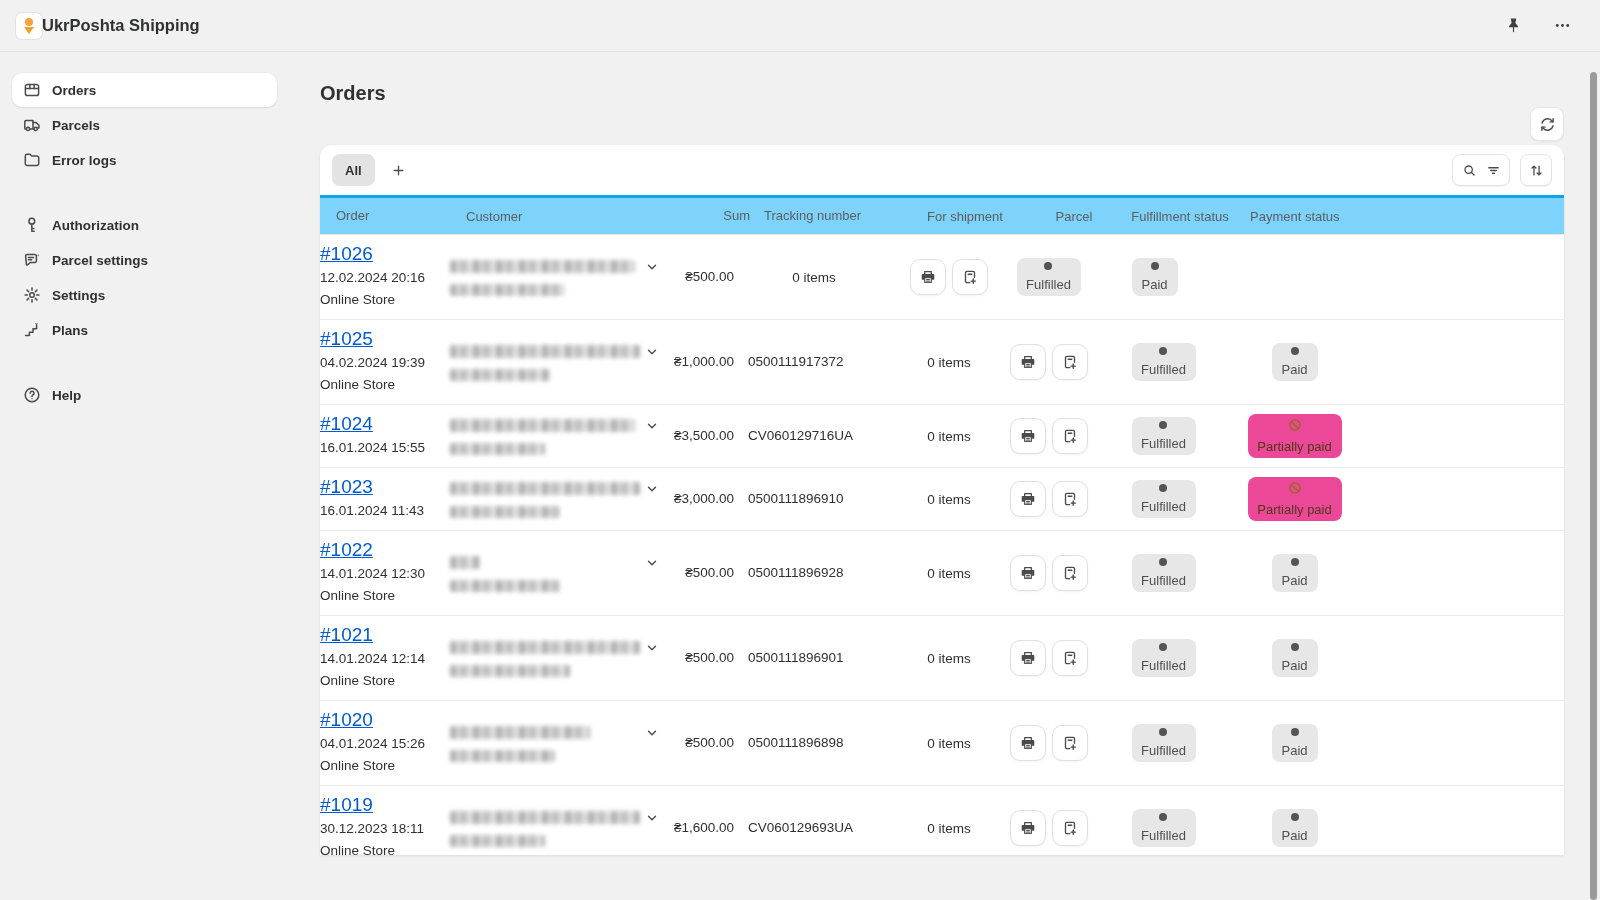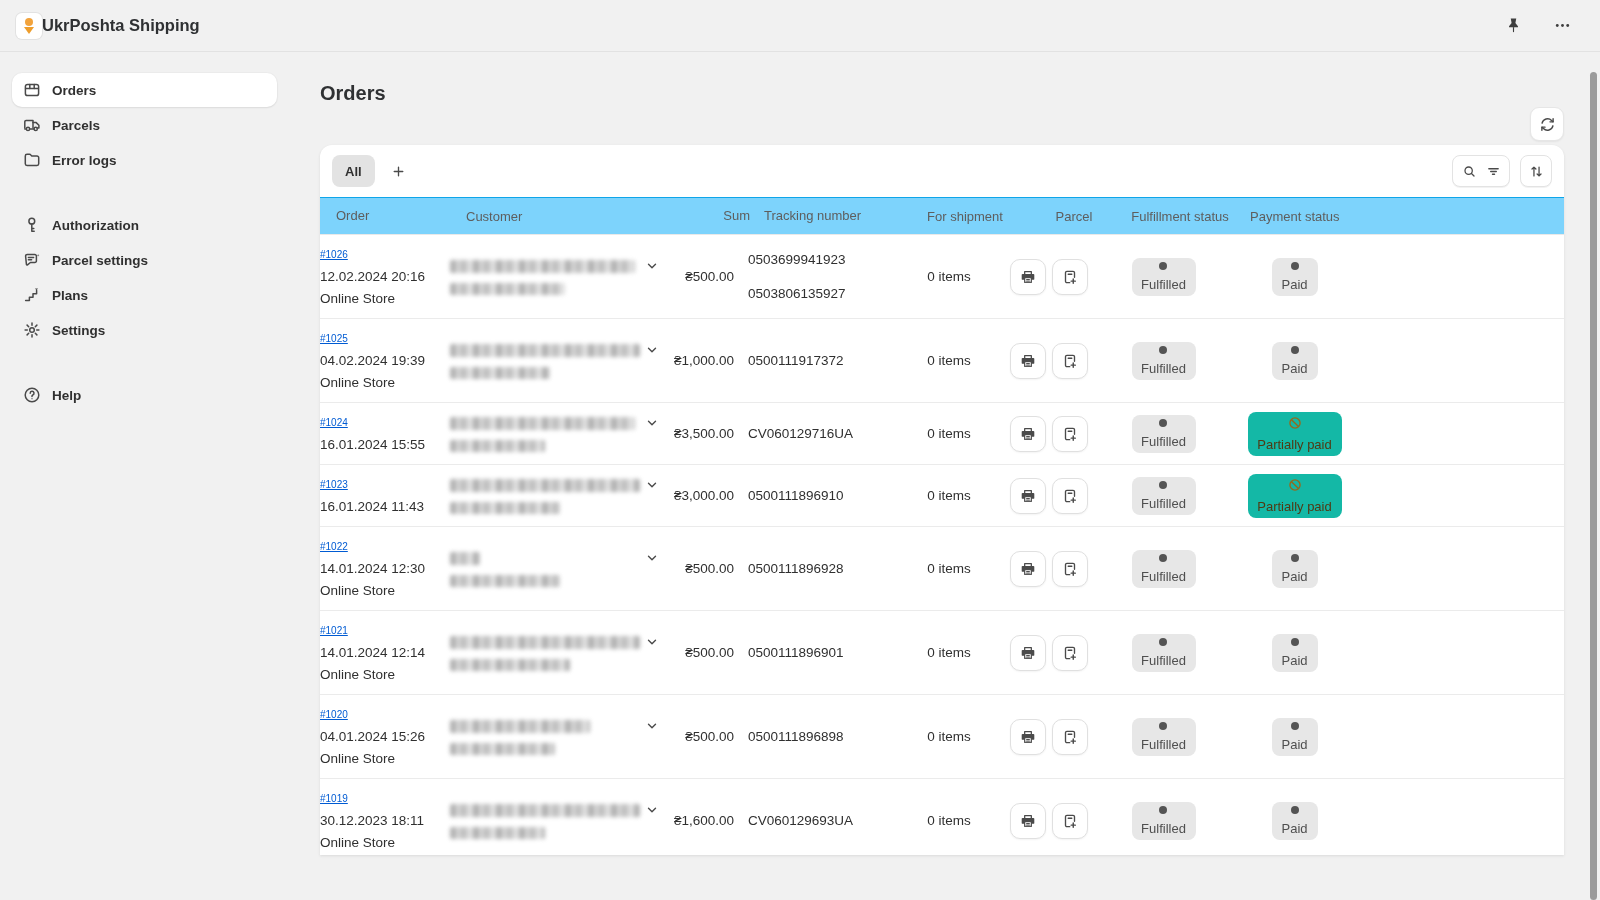--- a/index.html
+++ b/index.html
@@ -45,21 +45,21 @@
     background:#fff; border:1px solid #e6e6e6; border-radius:9px;
     box-shadow:0 1px 2px rgba(0,0,0,.06);
     display:flex; align-items:center; justify-content:center; cursor:pointer;
   }
 
   
   .card {
     margin-top:40px; background:#fff; border-radius:12px 12px 0 0;
     box-shadow:0 1px 3px rgba(26,26,26,.1); height:710px; overflow:hidden;
   }
-  .card-header { display:flex; align-items:center; padding:10px 12px; height:53px; border-bottom:1px solid #0ea5e9; }
+  .card-header { display:flex; align-items:center; padding:10px 12px; height:53px; border-bottom:3px solid #0ea5e9; }
   .tab-pill {
     background:#e3e3e3; border:none; border-radius:8px; height:32px; padding:0 13px;
     font-size:13px; font-weight:700; color:#303030; cursor:pointer;
     font-family:inherit;
   }
   .add-tab-btn { background:none; border:none; width:32px; height:32px; margin-left:8px; display:flex; align-items:center; justify-content:center; cursor:pointer; border-radius:8px; }
   .card-header-right { margin-left:auto; display:flex; gap:10px; }
   .hdr-btn {
     background:#fff; border:1px solid #e3e3e3; border-radius:8px; height:32px;
     box-shadow:0 1px 0 rgba(0,0,0,.05);
@@ -72,21 +72,21 @@
   .t-grid { display:grid; grid-template-columns:130px 224px 60px 160px 110px 90px 140px 1fr; align-items:center; padding:0 16px; }
   .t-head { height:37px; background:#7dd3fc; border-bottom:1px solid #e9e9e9; }
   .th { font-size:13px; color:#5e5e5e; white-space:nowrap; }
   .th.col-sum { justify-self:end; }
   .th.col-tracking { padding-left:14px; }
   .th.col-parcel { padding-left:18px; }
 
   .t-row { border-bottom:1px solid #ebebeb; padding:8px 0; }
   .t-row .td { font-size:13.5px; color:#303030; }
   .col-order { line-height:22px; }
-  .order-link { color:#005bd3; text-decoration:underline; font-size:10px; }
+  .order-link { color:#005bd3; text-decoration:underline; font-size:19px; }
   .col-customer { position:relative; padding-right:14px; }
   .cust-top { display:flex; align-items:center; }
   .blur-line {
     height:13px; border-radius:2px; opacity:.8;
     background:repeating-linear-gradient(90deg,#9e9e9e 0 6px,#cdcdcd 6px 10px,#b2b2b2 10px 17px,#d8d8d8 17px 23px);
     filter:blur(2.2px);
   }
   .blur-line.phone { margin-top:9px; height:12px; }
   .chev { margin-left:auto; cursor:pointer; display:flex; padding:2px; }
   .col-sum { justify-self:end; line-height:22px; }
@@ -99,21 +99,21 @@
     box-shadow:0 1px 2px rgba(0,0,0,.05);
     display:flex; align-items:center; justify-content:center; cursor:pointer;
   }
   .col-fulfillment { display:flex; justify-content:center; }
   .pay-box { width:122px; display:flex; justify-content:center; }
   .badge {
     display:inline-flex; align-items:center; gap:7px; background:#e7e7e7;
     border-radius:8px; padding:4px 10px 4px 9px; font-size:13px; color:#4f4f4f; white-space:nowrap;flex-direction:column;
   }
   .bdot { width:8px; height:8px; border-radius:50%; background:#545454; flex:none; }
-  .badge.warn { background:#14b8a6; color:#4f3a14;text-align:right; }
+  .badge.warn { background:#ec4899; color:#4f3a14;text-align:right; }
   .badge .b-ic { display:flex; }
 
   
   .scrollbar-thumb {
     position:absolute; right:3px; top:72px; bottom:0; width:7px;
     background:#9b9b9b; border-radius:4px;
   }
 </style>
 </head>
 <body>
@@ -193,36 +193,36 @@
           <span class="icon" data-icon="chat-icon">
             <svg width="20" height="20" viewBox="0 0 20 20" fill="none" stroke="#4a4a4a" stroke-width="1.5" stroke-linecap="round" stroke-linejoin="round">
               <path d="M3.6 6.1A1.6 1.6 0 0 1 5.2 4.5h7.6a1.6 1.6 0 0 1 1.6 1.6v4.8a1.6 1.6 0 0 1-1.6 1.6H8.4l-2.9 2.4c-.5.4-1.1 0-1.1-.6z"></path>
               <path d="M6.4 7.4h5.2M6.4 9.8h3.2"></path>
               <path d="M16.1 3.9l.35 1 1 .35-1 .35-.35 1-.35-1-1-.35 1-.35z" fill="#4a4a4a" stroke="none"></path>
             </svg>
           </span>
           <span>Parcel settings</span>
         </a>
         <a class="side-item">
+          <span class="icon" data-icon="gear-icon">
+            <svg width="20" height="20" viewBox="0 0 20 20" fill="none" stroke="#4a4a4a" stroke-width="1.5" stroke-linecap="round" stroke-linejoin="round">
+              <circle cx="10" cy="10" r="2.3"></circle>
+              <path d="M10 3.1v2.2M10 14.7v2.2M3.1 10h2.2M14.7 10h2.2M5.1 5.1l1.6 1.6M13.3 13.3l1.6 1.6M14.9 5.1l-1.6 1.6M6.7 13.3l-1.6 1.6"></path>
+            </svg>
+          </span>
+          <span>Settings</span>
+        </a>
+        <a class="side-item">
           <span class="icon" data-icon="stairs-icon">
             <svg width="20" height="20" viewBox="0 0 20 20" fill="none" stroke="#4a4a4a" stroke-width="1.5" stroke-linecap="round" stroke-linejoin="round">
               <path d="M3.6 15.6h3.8v-3.4H11V8.8h3.6V5.4"></path>
               <path d="M12.9 3.4l1.6 1.9 1.6-1.9z" fill="#4a4a4a" stroke="none"></path>
             </svg>
           </span>
           <span>Plans</span>
-        </a>
-        <a class="side-item">
-          <span class="icon" data-icon="gear-icon">
-            <svg width="20" height="20" viewBox="0 0 20 20" fill="none" stroke="#4a4a4a" stroke-width="1.5" stroke-linecap="round" stroke-linejoin="round">
-              <circle cx="10" cy="10" r="2.3"></circle>
-              <path d="M10 3.1v2.2M10 14.7v2.2M3.1 10h2.2M14.7 10h2.2M5.1 5.1l1.6 1.6M13.3 13.3l1.6 1.6M14.9 5.1l-1.6 1.6M6.7 13.3l-1.6 1.6"></path>
-            </svg>
-          </span>
-          <span>Settings</span>
         </a>
       </div>
       <div class="side-group">
         <a class="side-item">
           <span class="icon" data-icon="help-icon">
             <svg width="20" height="20" viewBox="0 0 20 20" fill="none" stroke="#4a4a4a" stroke-width="1.5" stroke-linecap="round" stroke-linejoin="round">
               <circle cx="10" cy="10" r="6.8"></circle>
               <path d="M8.2 8.2a1.9 1.9 0 1 1 2.6 1.8c-.55.23-.8.6-.8 1.1v.3"></path>
               <circle cx="10" cy="13.7" r="0.6" fill="#4a4a4a" stroke="none"></circle>
             </svg>
@@ -302,24 +302,20 @@
         <div class="blur-line name" style="width: 185px;"></div>
         <span class="chev" data-icon="chevron-down-icon">
                   <svg width="12" height="12" viewBox="0 0 12 12" fill="none" stroke="#4a4a4a" stroke-width="1.4" stroke-linecap="round" stroke-linejoin="round">
                     <path d="M2.5 4.25 6 7.75l3.5-3.5"></path>
                   </svg>
                 </span>
       </div>
       <div class="blur-line phone" style="width: 115px;"></div>
     </div>
     <div class="td col-sum">₴500.00</div>
-    <div class="td col-tracking">
-              <div class="track-line">0503699941923</div>
-              <div class="track-line">0503806135927</div>
-            </div>
     <div class="td col-shipment">0 items</div>
     <div class="td col-parcel">
       <button class="icon-btn">
         <span data-icon="print-icon">
                   <svg width="18" height="18" viewBox="0 0 20 20" fill="none">
                     <path d="M6.3 6.6V3.9h7.4v2.7" stroke="#4a4a4a" stroke-width="1.4" stroke-linejoin="round"></path>
                     <path d="M4 6.6h12a1 1 0 0 1 1 1v4.5a1 1 0 0 1-1 1H4a1 1 0 0 1-1-1V7.6a1 1 0 0 1 1-1z" fill="#4a4a4a"></path>
                     <rect x="6.3" y="10.7" width="7.4" height="5.2" fill="#fff" stroke="#4a4a4a" stroke-width="1.3"></rect>
                     <path d="M8 12.8h4M8 14.5h4" stroke="#4a4a4a" stroke-width="1.1"></path>
                   </svg>

